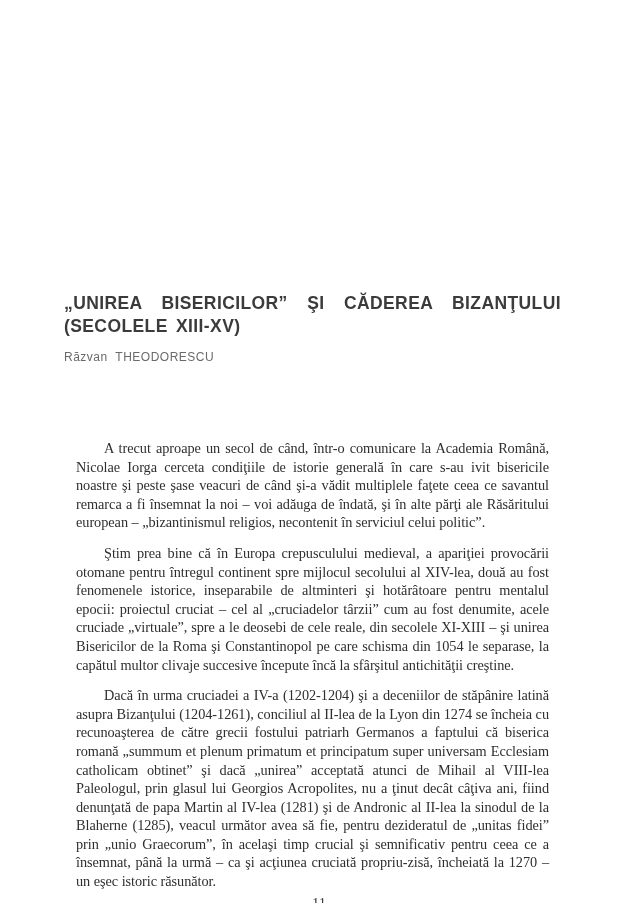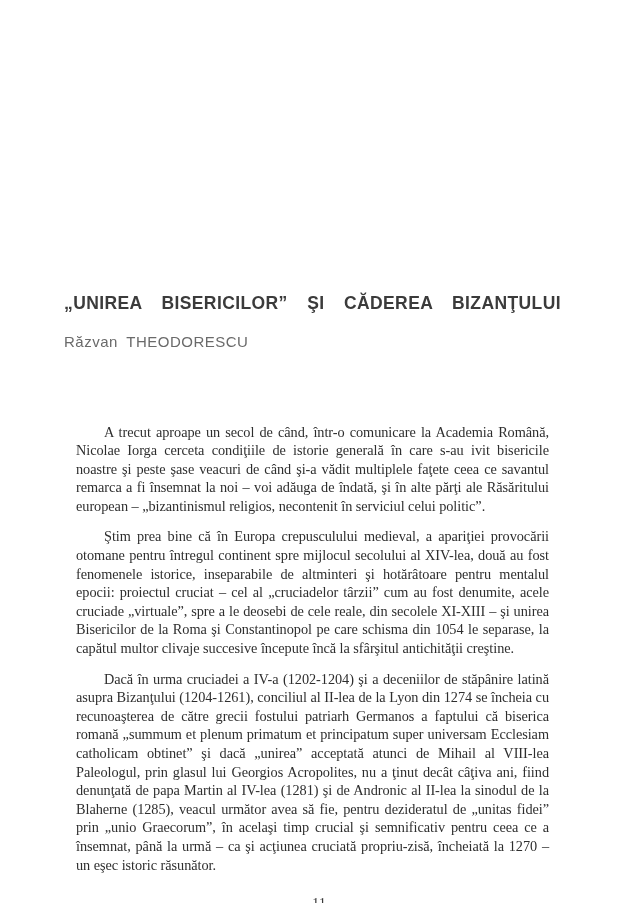--- a/index.html
+++ b/index.html
@@ -36,24 +36,24 @@
     word-spacing: 3px;
   }
   .title-line {
     display: block;
   }
   .title-line.justify {
     text-align: justify;
     text-align-last: justify;
   }
   .author {
-    margin-top: 17px;
+    margin-top: 11px;
     font-family: "Liberation Sans", sans-serif;
     font-weight: 400;
-    font-size: 15px;
+    font-size: 12px;
     line-height: 19px;
     color: #6a6a6a;
     letter-spacing: 0.5px;
     word-spacing: 4px;
   }
   .body-text {
     margin-top: 72px;
   }
   .body-text p {
     margin: 12px;
@@ -75,20 +75,21 @@
     color: #3a3a3a;
   }
 </style>
 </head>
 <body>
 
 <div class="page">
   <div class="content">
     <h1 class="title">
       <span class="title-line justify">„UNIREA BISERICILOR” ŞI CĂDEREA BIZANŢULUI</span>
+      <span class="title-line">(SECOLELE XIII-XV)</span>
     </h1>
     <div class="author">Răzvan THEODORESCU</div>
     <div class="body-text">
       <p>A trecut aproape un secol de când, într-o comunicare la Academia Română, Nicolae Iorga cerceta condiţiile de istorie generală în care s-au ivit bisericile noastre şi peste şase veacuri de când şi-a vădit multiplele faţete ceea ce savantul remarca a fi însemnat la noi – voi adăuga de îndată, şi în alte părţi ale Răsăritului european – „bizantinismul religios, necontenit în serviciul celui politic”.</p>
       <p>Ştim prea bine că în Europa crepusculului medieval, a apariţiei provocării otomane pentru întregul continent spre mijlocul secolului al XIV-lea, două au fost fenomenele istorice, inseparabile de altminteri şi hotărâtoare pentru mentalul epocii: proiectul cruciat – cel al „cruciadelor târzii” cum au fost denumite, acele cruciade „virtuale”, spre a le deosebi de cele reale, din secolele XI-XIII – şi unirea Bisericilor de la Roma şi Constantinopol pe care schisma din 1054 le separase, la capătul multor clivaje succesive începute încă la sfârşitul antichităţii creştine.</p>
       <p>Dacă în urma cruciadei a IV-a (1202-1204) şi a deceniilor de stăpânire latină asupra Bizanţului (1204-1261), conciliul al II-lea de la Lyon din 1274 se încheia cu recunoaşterea de către grecii fostului patriarh Germanos a faptului că biserica romană „summum et plenum primatum et principatum super universam Ecclesiam catholicam obtinet” şi dacă „unirea” acceptată atunci de Mihail al VIII-lea Paleologul, prin glasul lui Georgios Acropolites, nu a ţinut decât câţiva ani, fiind denunţată de papa Martin al IV-lea (1281) şi de Andronic al II-lea la sinodul de la Blaherne (1285), veacul următor avea să fie, pentru dezideratul de „unitas fidei” prin „unio Graecorum”, în acelaşi timp crucial şi semnificativ pentru ceea ce a însemnat, până la urmă – ca şi acţiunea cruciată propriu-zisă, încheiată la 1270 – un eşec istoric răsunător.</p>
     </div>
   </div>
   <div class="page-number">11</div>
 </div>

